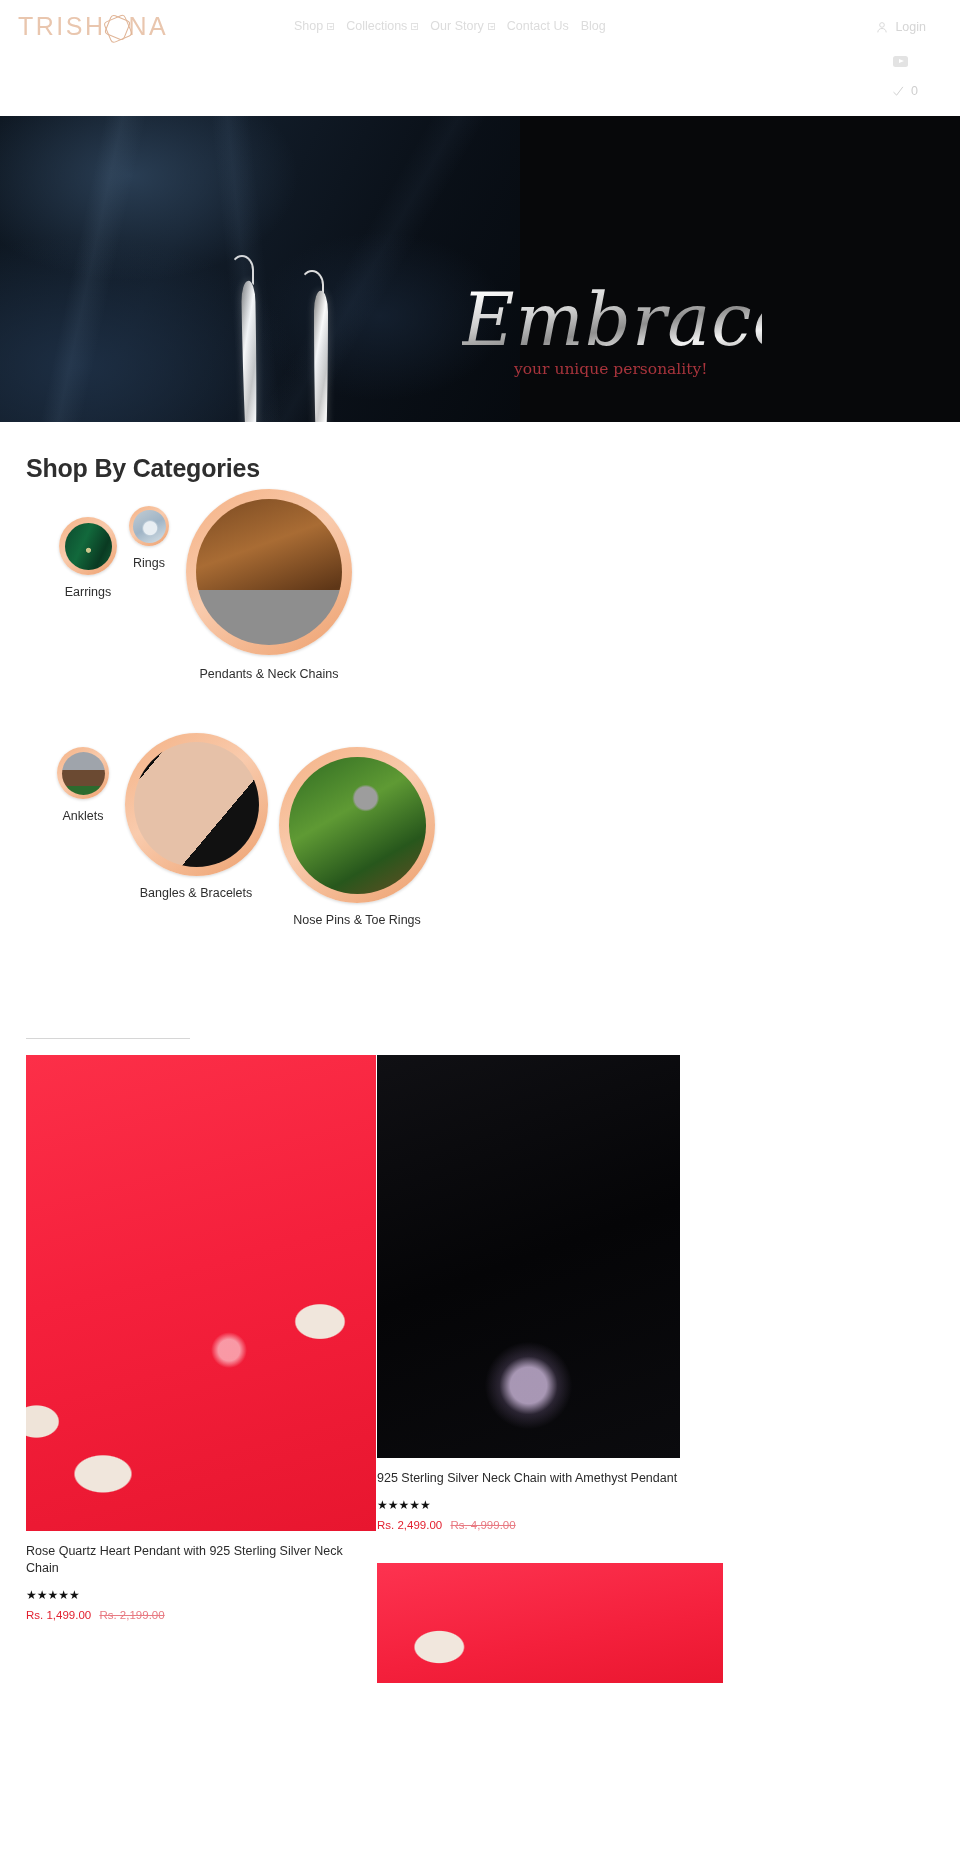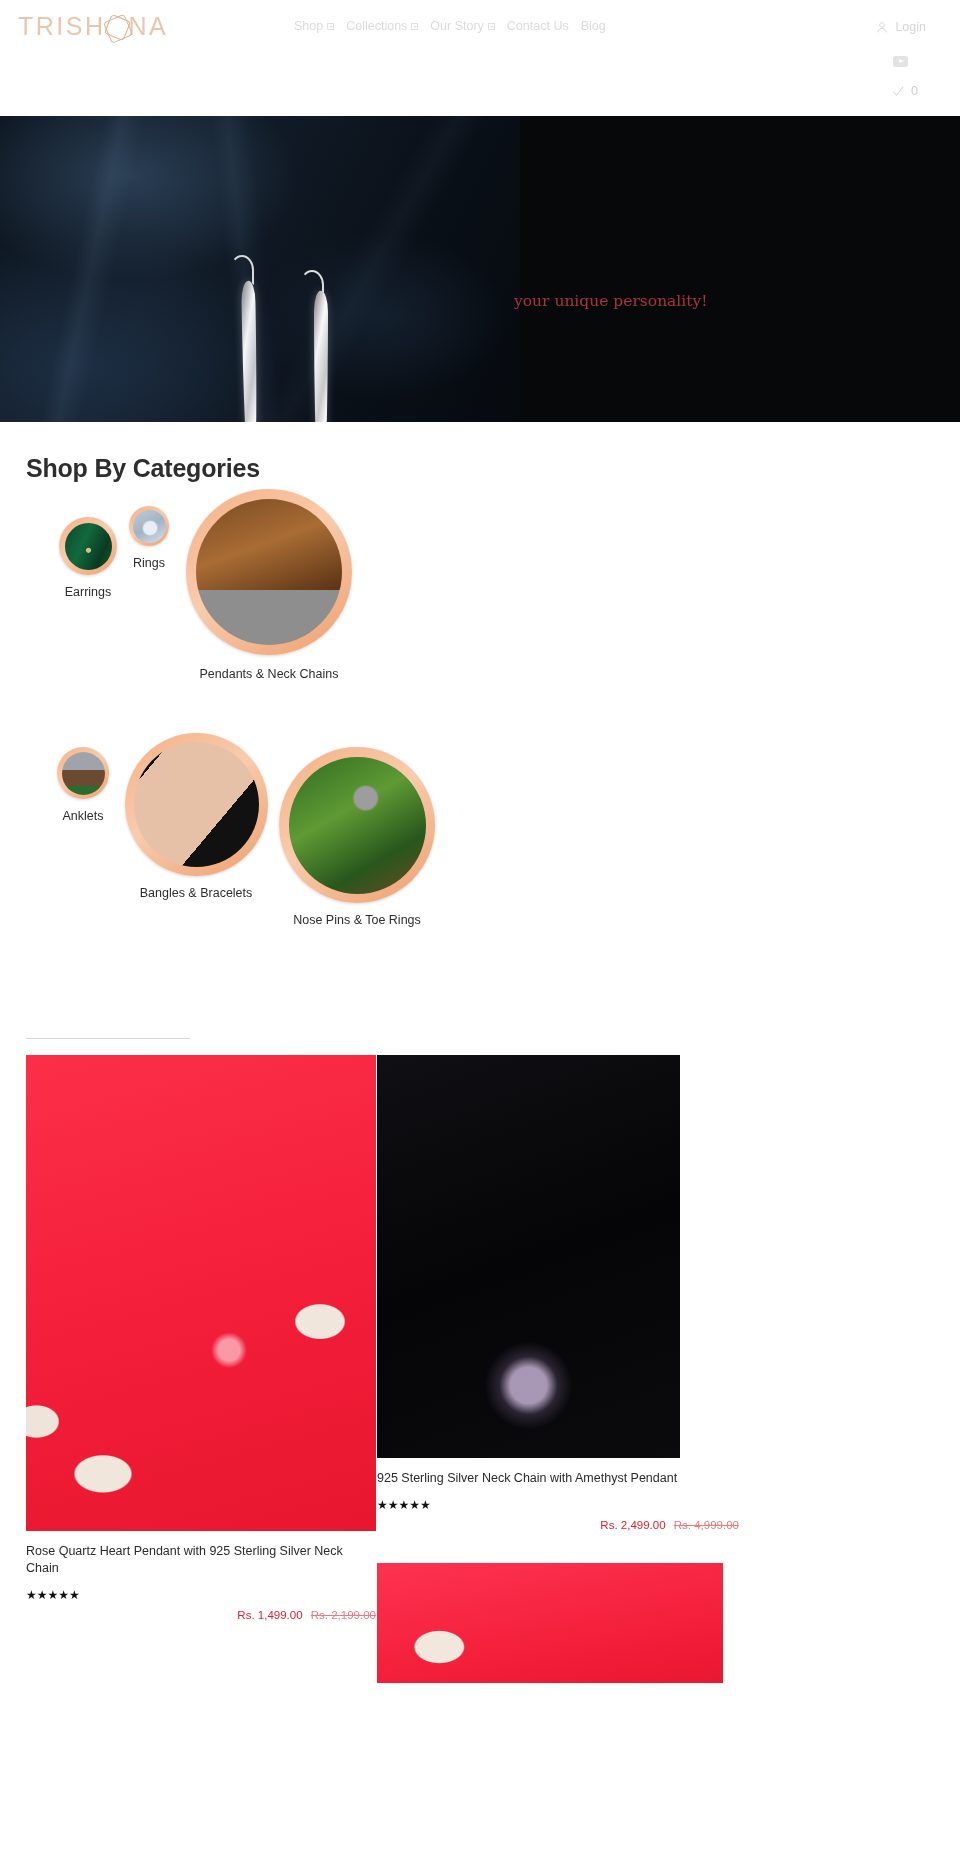--- a/index.html
+++ b/index.html
@@ -282,21 +282,21 @@
     color: #2b2b2b;
     margin-top: 12px;
     line-height: 1.35;
   }
   .stars {
     margin-top: 11px;
     font-size: 12px;
     letter-spacing: 0px;
     color: #111111;
   }
-  .prices { margin-top: 7px; font-size: 11.5px; white-space: nowrap; text-align: right; }
+  .prices { margin-top: 7px; font-size: 11.5px; white-space: nowrap; }
   .price-now { color: #e2202f; }
   .price-was { color: #e87a82; text-decoration: line-through; margin-left: 5px; }
 
   .pcard.p1 { left: 0; top: 0; width: 350px; }
   .pcard.p1 .pimg {
     width: 350px; height: 476px;
     background-image:
       radial-gradient(circle at 58% 62%, rgba(255,255,255,0.55) 0 3%, transparent 5%),
       radial-gradient(ellipse 46px 30px at 22% 88%, #f0e6dc 0 60%, transparent 64%),
       radial-gradient(ellipse 40px 28px at 84% 56%, #f0e6dc 0 60%, transparent 64%),
@@ -371,20 +371,21 @@
 </div>
 
 <div class="hero">
   <div class="hero-velvet">
     <div class="hook h1"></div>
     <div class="earring e1"></div>
     <div class="hook h2"></div>
     <div class="earring e2"></div>
   </div>
   <div class="hero-copy">
+    <div class="embrace">Embrace</div>
     <div class="hero-sub">your unique personality!</div>
   </div>
 </div>
 
 <div class="cats-wrap">
   <div class="section-title">Shop By Categories</div>
 
   <div class="cat-row row1">
     <div class="cat c-earrings">
       <div class="cat-circle">

